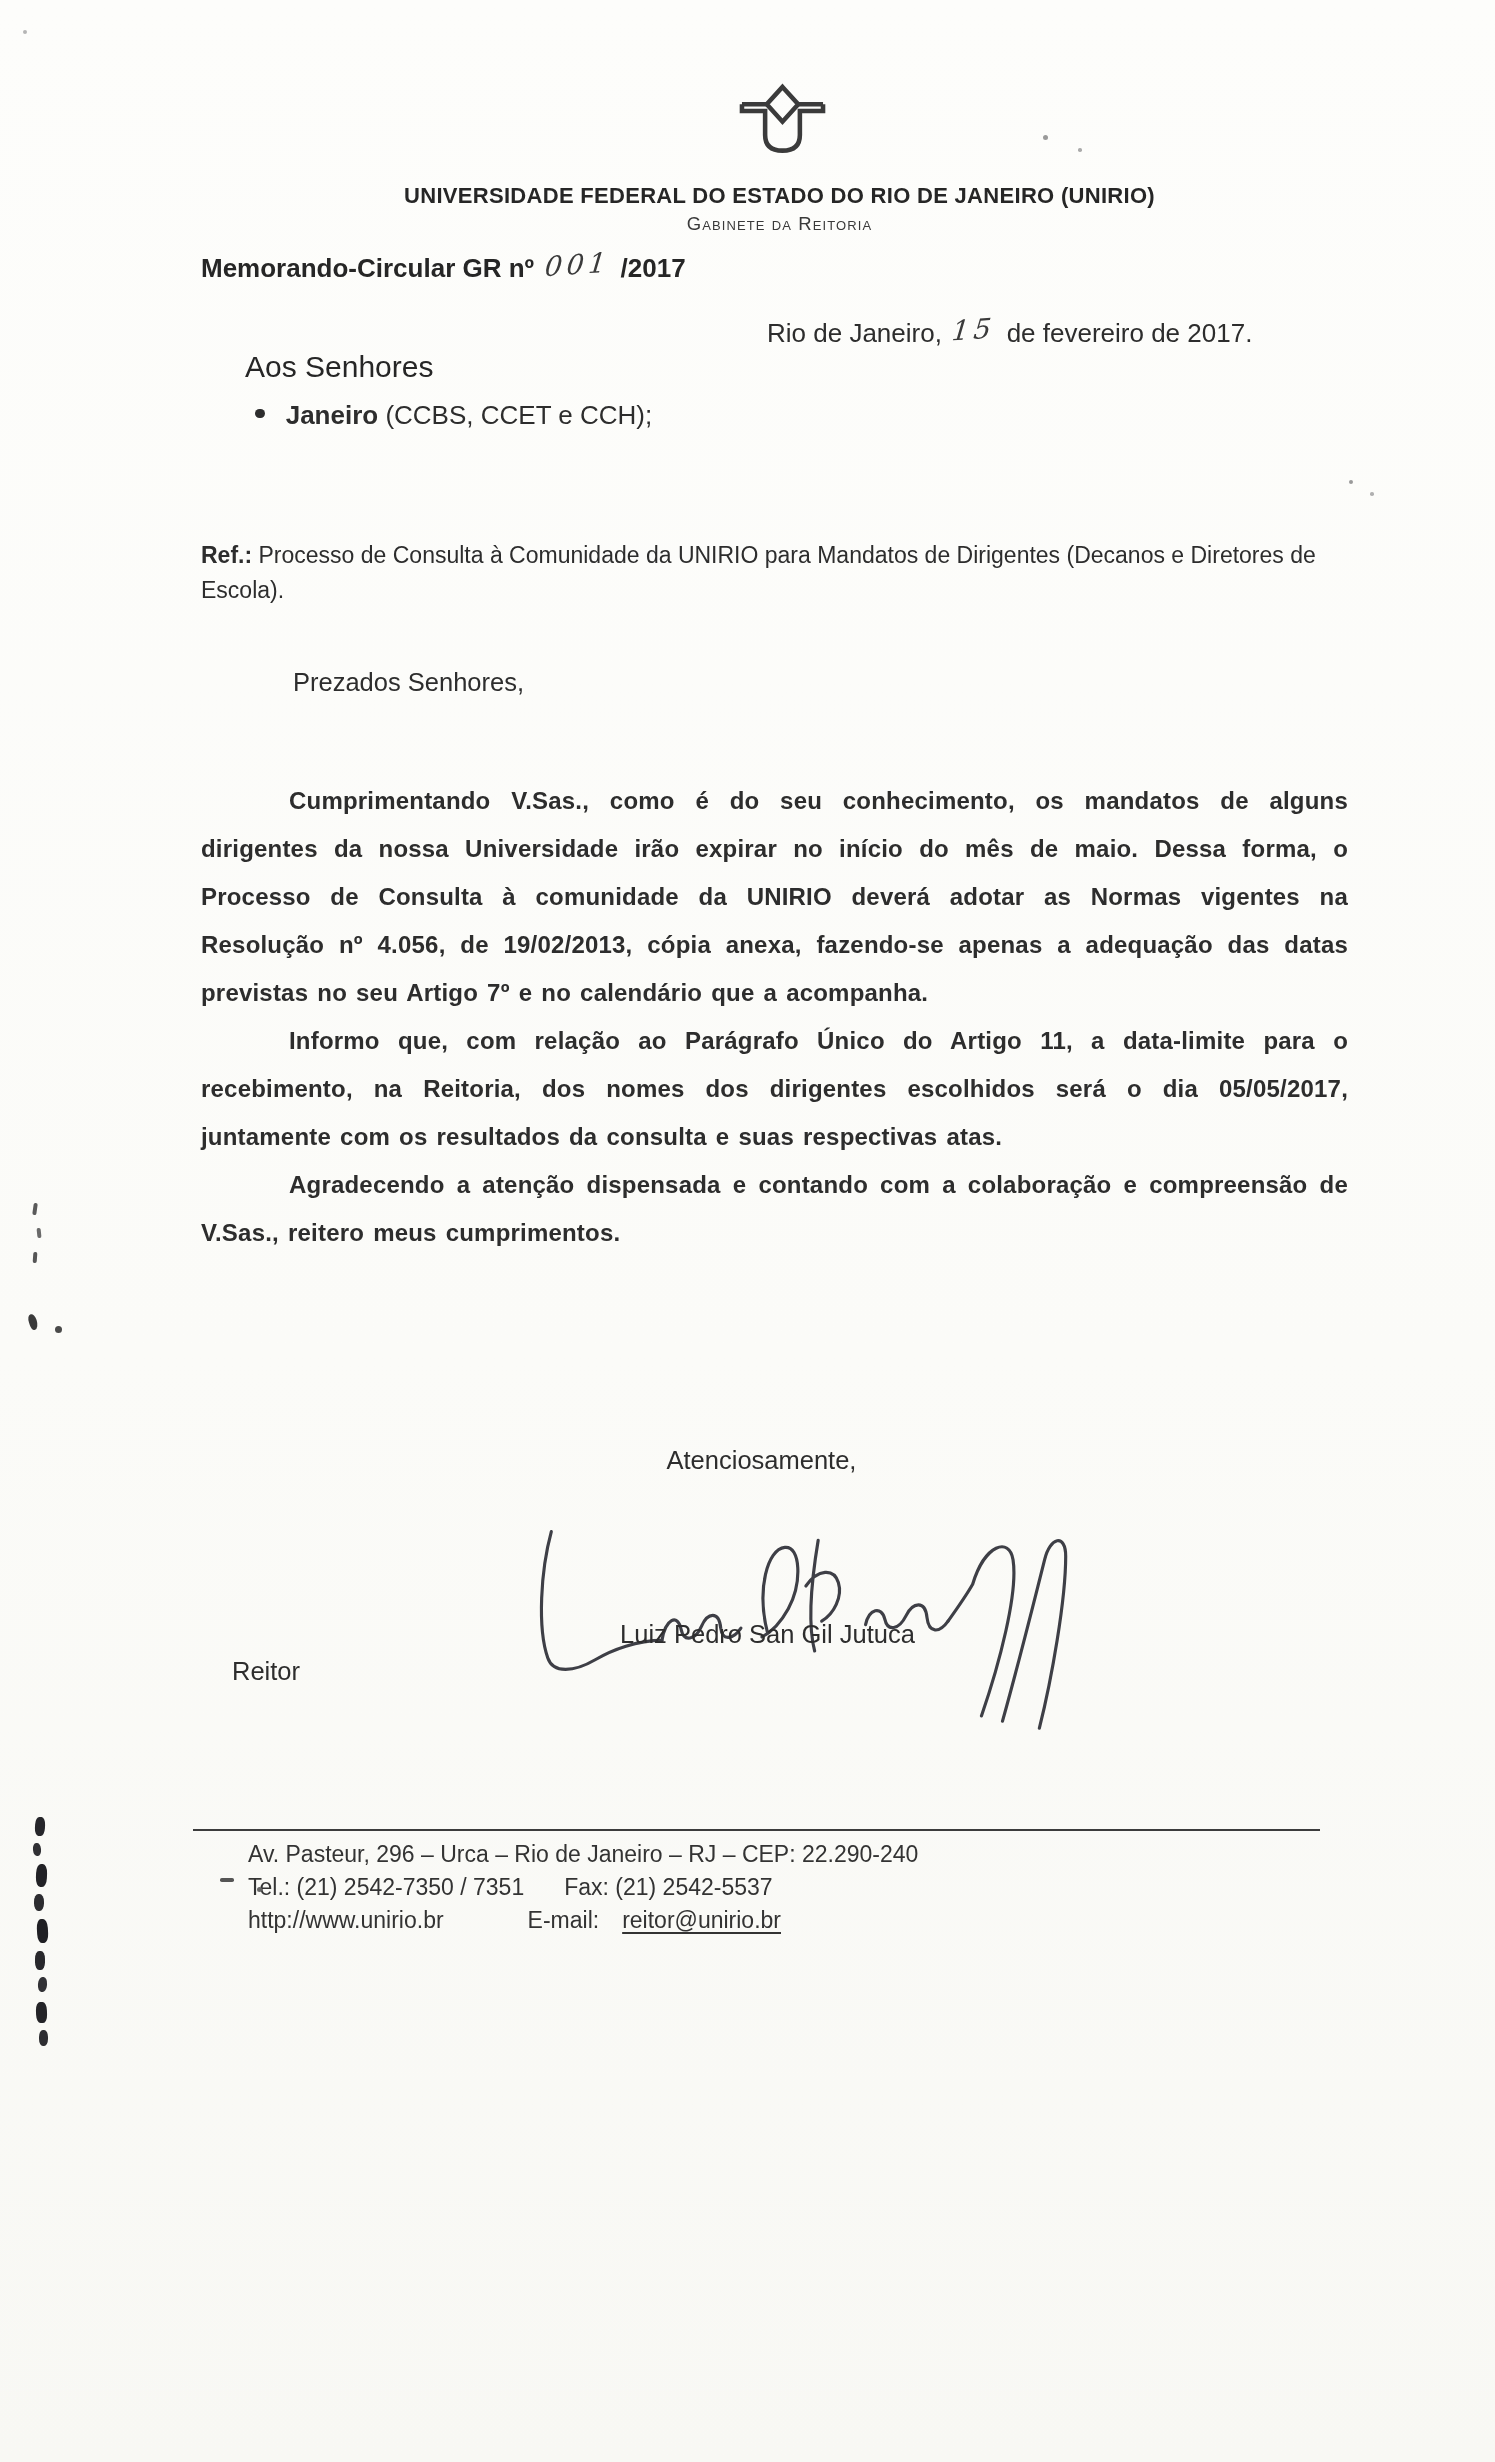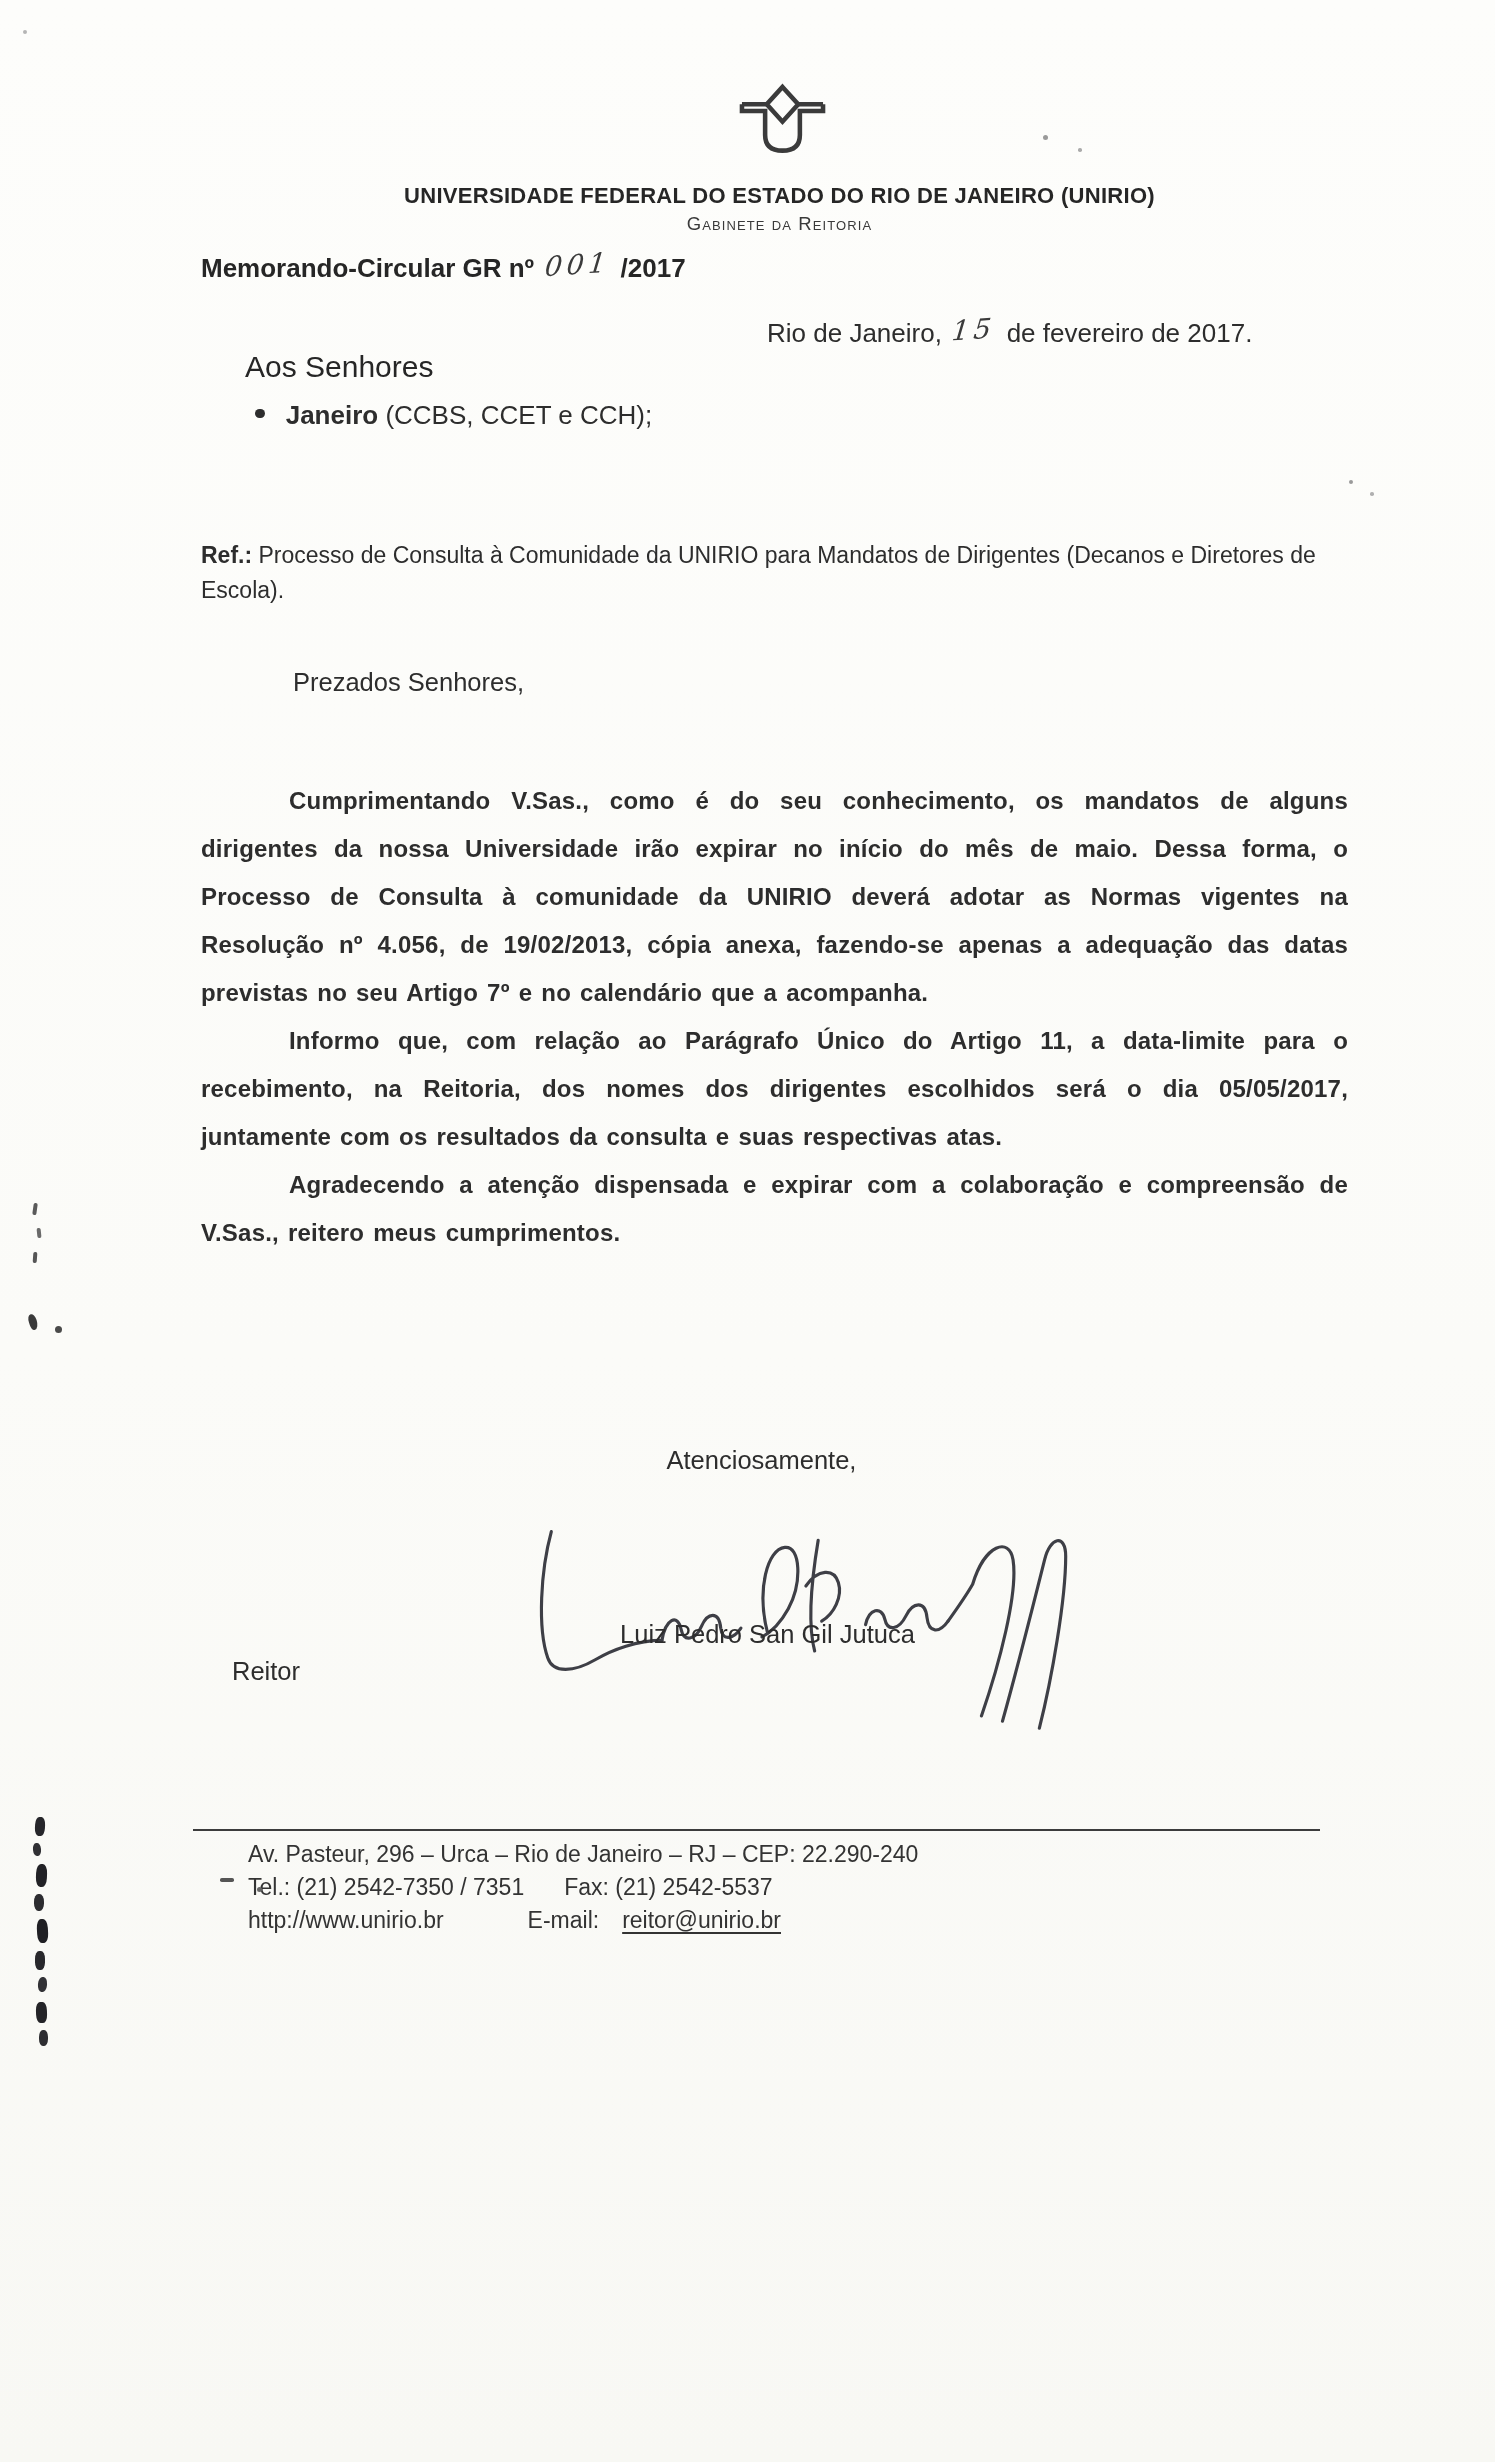--- a/index.html
+++ b/index.html
@@ -112,21 +112,21 @@
 
   <div class="abs ref-block">
     <span class="bold">Ref.:</span><span> Processo de Consulta à Comunidade da UNIRIO para Mandatos de Dirigentes (Decanos e Diretores de Escola).</span>
   </div>
 
   <div class="abs greeting">Prezados Senhores,</div>
 
   <div class="abs body-block">
     <p>Cumprimentando V.Sas., como é do seu conhecimento, os mandatos de alguns dirigentes da nossa Universidade irão expirar no início do mês de maio. Dessa forma, o Processo de Consulta à comunidade da UNIRIO deverá adotar as Normas vigentes na Resolução nº 4.056, de 19/02/2013, cópia anexa, fazendo-se apenas a adequação das datas previstas no seu Artigo 7º e no calendário que a acompanha.</p>
     <p>Informo que, com relação ao Parágrafo Único do Artigo 11, a data-limite para o recebimento, na Reitoria, dos nomes dos dirigentes escolhidos será o dia 05/05/2017, juntamente com os resultados da consulta e suas respectivas atas.</p>
-    <p>Agradecendo a atenção dispensada e expirar com a colaboração e compreensão de V.Sas., reitero meus cumprimentos.</p>
+    <p>Agradecendo a atenção dispensada e contando com a colaboração e compreensão de V.Sas., reitero meus cumprimentos.</p>
   </div>
 
   <div class="abs closing-sal">Atenciosamente,</div>
 
   <div class="abs signature">
     <svg viewBox="0 0 630 270" width="554" height="237" aria-hidden="true">
       <g class="stroke">
         <path d="M26 36 C14 80 10 146 22 180 C28 198 52 196 76 182 C96 170 124 160 152 160"></path>
         <path d="M152 160 C156 136 170 128 174 148 C177 162 190 160 197 144 C204 128 217 126 219 146 C221 162 234 158 242 146"></path>
         <path d="M272 150 C260 102 272 56 292 54 C310 52 312 94 296 124 C286 142 274 152 266 156"></path>

